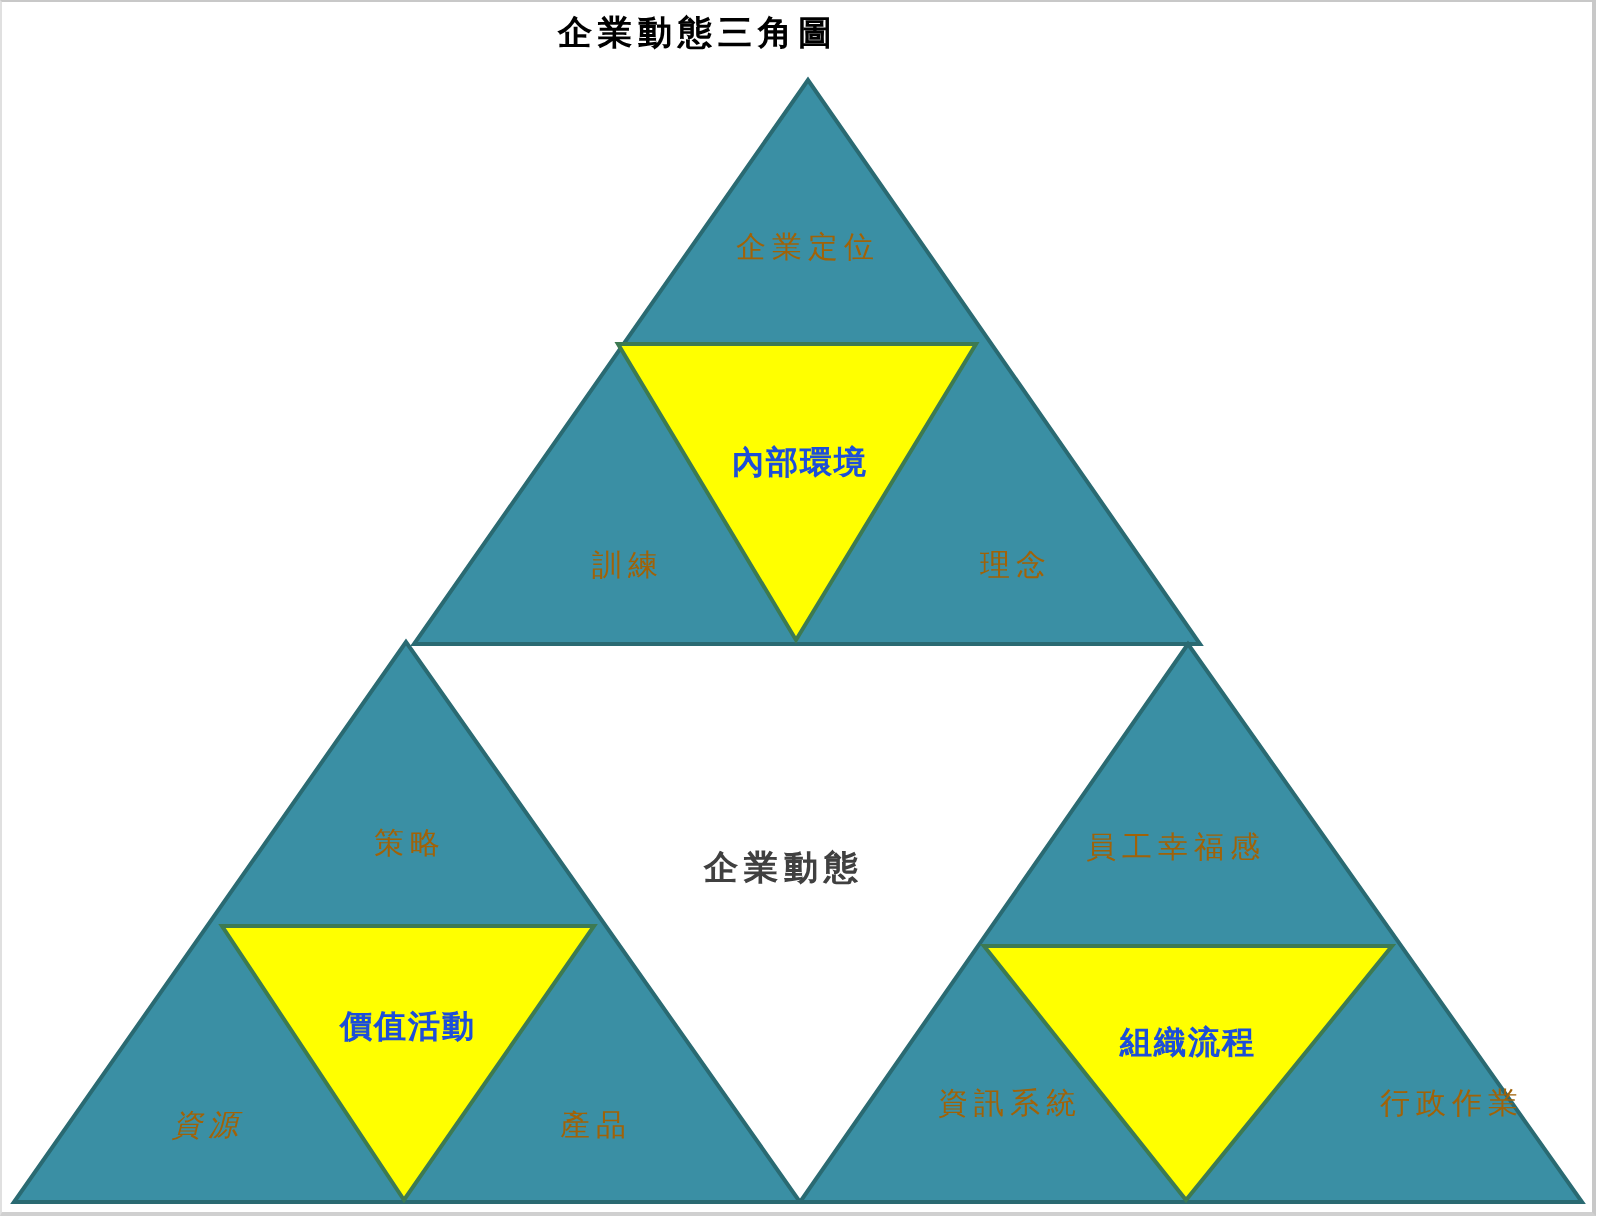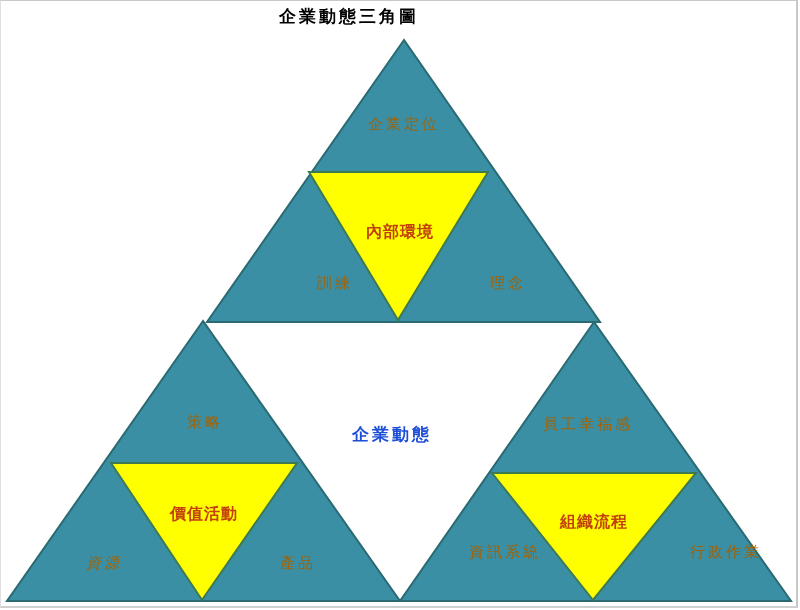--- a/index.html
+++ b/index.html
@@ -8,22 +8,22 @@
     .frame { position: absolute; left: 0; top: 0; width: 798px; height: 608px;
              border-top: 1px solid #c8c8c8; border-right: 2px solid #c8c8c8;
              border-bottom: 2px solid #d0d0d0; border-left: 1px solid #e0e0e0; box-sizing: border-box; }
     svg.diagram { position: absolute; left: 0; top: 0; }
     .title { position: absolute; left: 0; width: 698px; top: 5px; text-align: center;
              font-size: 17px; font-weight: bold; color: #000; letter-spacing: 3px;
              font-family: "DejaVu Serif", serif; }
     .label { position: absolute; transform: translate(-50%, -50%); white-space: nowrap;
              font-size: 15px; color: #a16207; letter-spacing: 3px;
              font-family: "DejaVu Serif", serif; }
-    .label.core { font-weight: bold; font-size: 16px; letter-spacing: 1px; color: #c2410c; }
-    .label.center { font-weight: bold; font-size: 17px; letter-spacing: 3px; color: #1d4ed8; }
+    .label.core { font-weight: bold; font-size: 16px; letter-spacing: 1px; color: #1d4ed8; }
+    .label.center { font-weight: bold; font-size: 17px; letter-spacing: 3px; color: #404040; }
   </style>
 </head>
 <body>
 
 <div class="frame"></div>
 
 <svg class="diagram" width="800" height="610" viewBox="0 0 800 610">
 
   <g>
     <polygon points="404,40 207,322 600,322" fill="#3a8fa4" stroke="#2a6a72" stroke-width="2"></polygon>
@@ -38,21 +38,21 @@
   <g>
     <polygon points="594,322 400,601 791,601" fill="#3a8fa4" stroke="#2a6a72" stroke-width="2"></polygon>
     <polygon points="492,473 696,473 593,600" fill="#ffff00" stroke="#3d7a52" stroke-width="2"></polygon>
   </g>
 </svg>
 
 <div class="title">企業動態三角圖</div>
 
 <div class="label" style="left:404px; top:124px;">企業定位</div>
 <div class="label core" style="left:400px; top:232px;">內部環境</div>
-<div class="label" style="left:314px; top:283px;margin-left:21px;">訓練</div>
+<div class="label" style="left:314px; top:283px;">訓練</div>
 <div class="label" style="left:508px; top:283px;text-align:center;">理念</div>
 
 <div class="label center" style="left:392px; top:434px;">企業動態</div>
 
 <div class="label" style="left:205px; top:422px;">策略</div>
 <div class="label core" style="left:204px; top:514px;">價值活動</div>
 <div class="label" style="left:104px; top:563px;font-style:italic;">資源</div>
 <div class="label" style="left:298px; top:563px;">產品</div>
 
 <div class="label" style="left:588px; top:424px;">員工幸福感</div>

